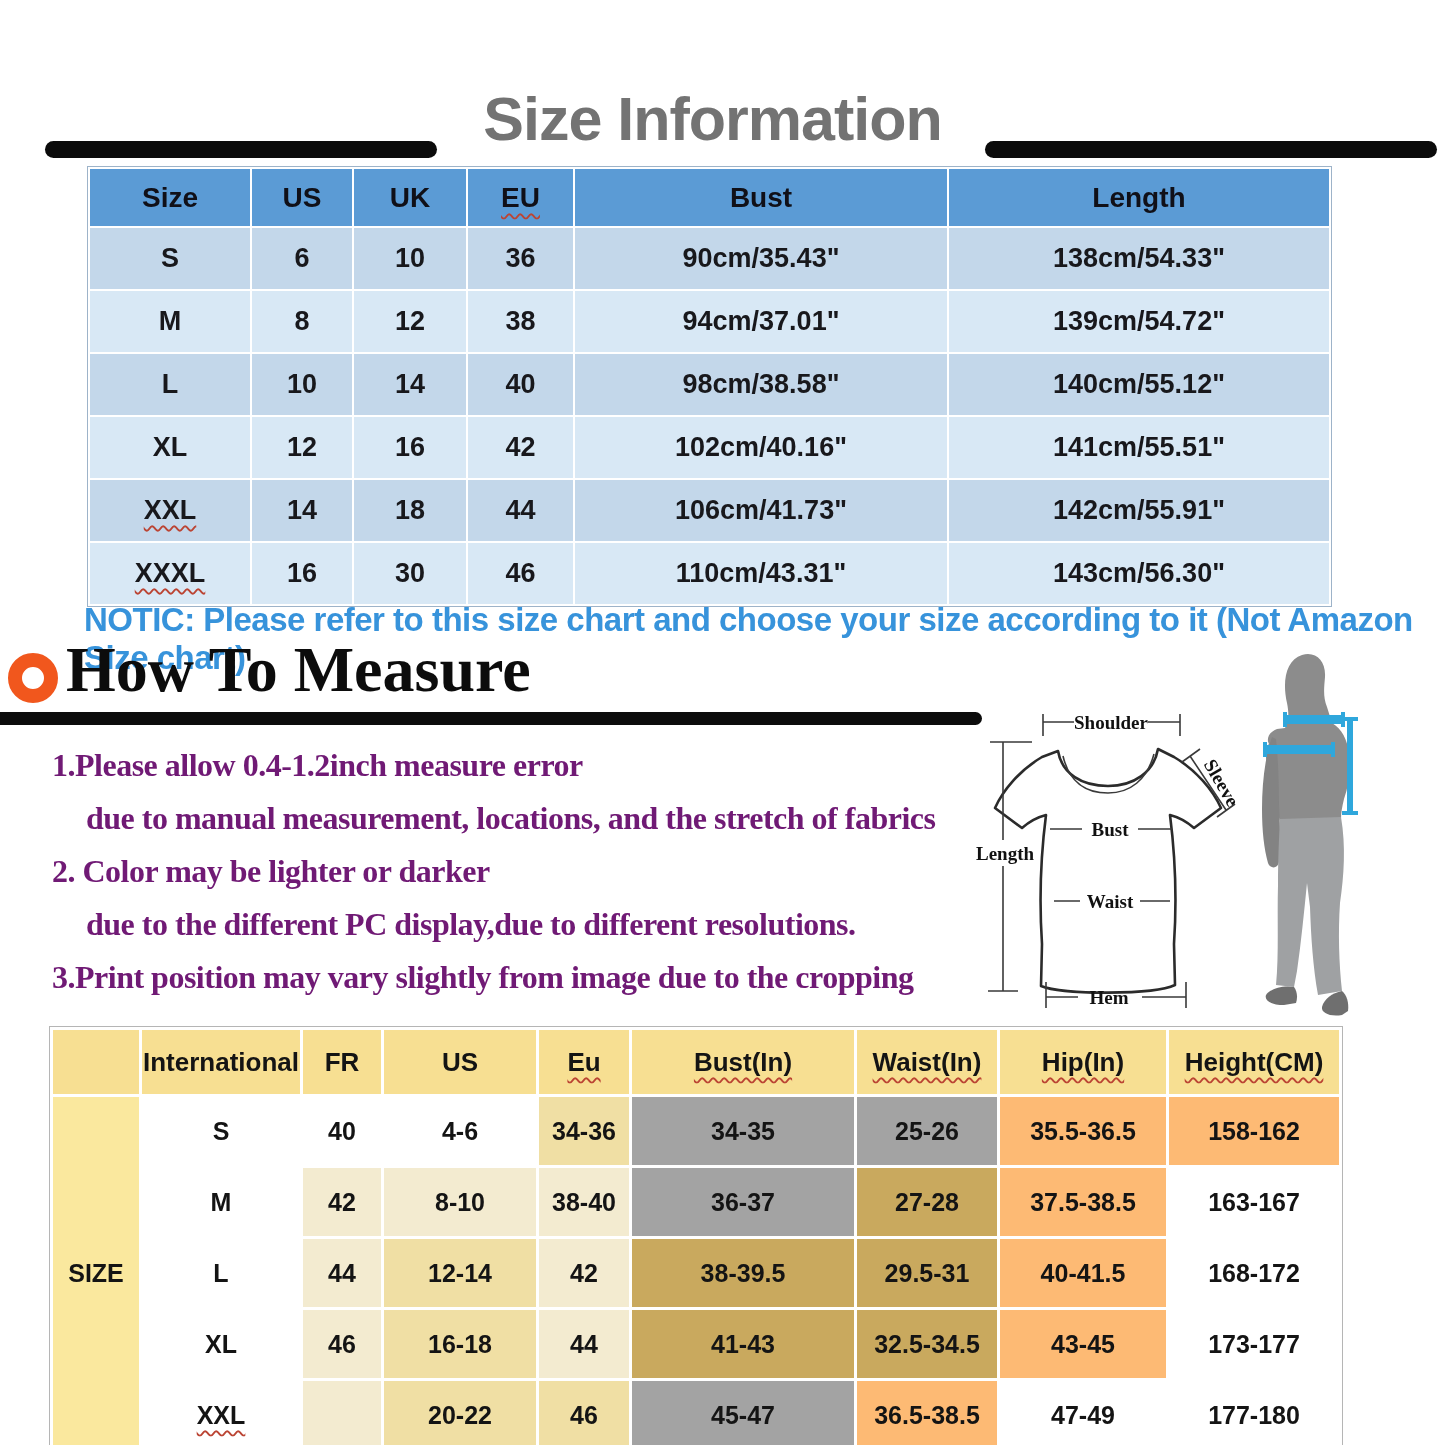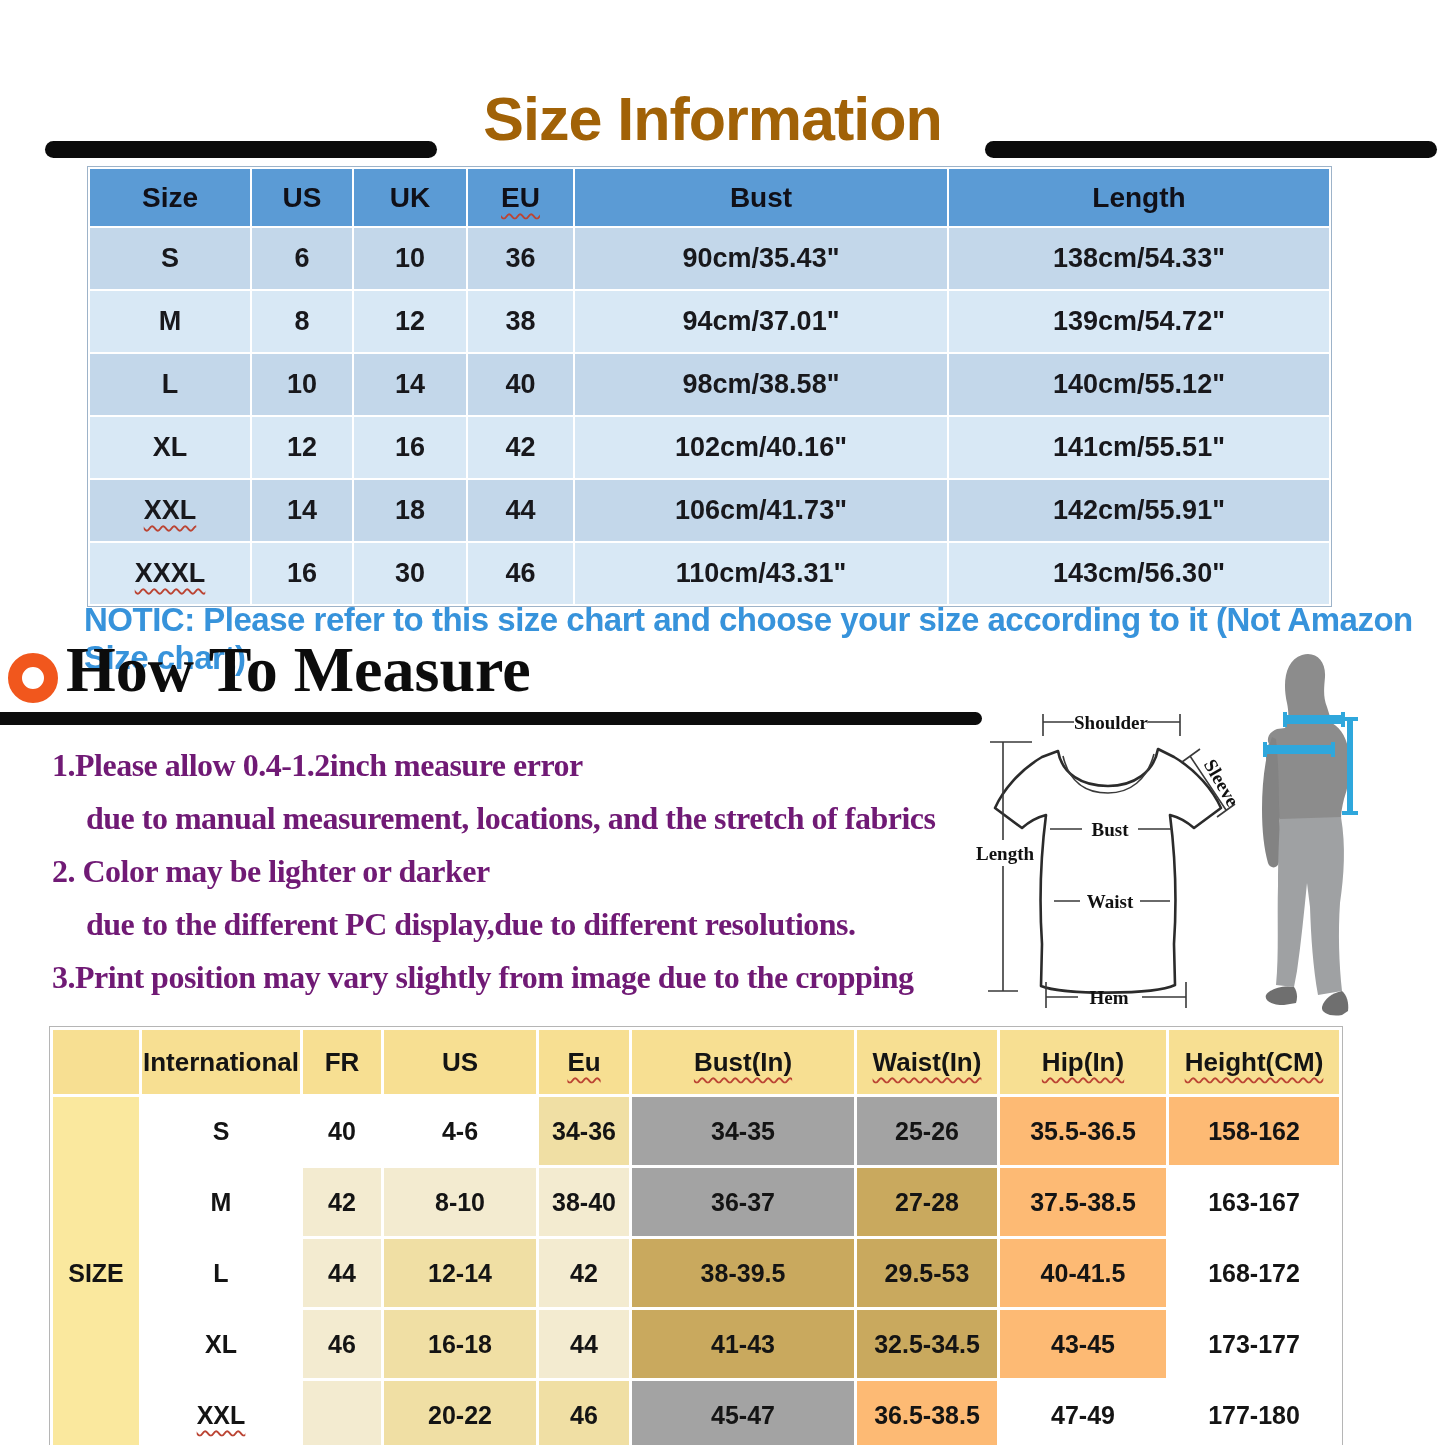--- a/index.html
+++ b/index.html
@@ -4,21 +4,21 @@
 <style>
   html,body{margin:0;padding:0;background:#fff;}
   #page{position:relative;width:1445px;height:1445px;background:#ffffff;overflow:hidden;
         font-family:"Liberation Sans",sans-serif;color:#141414;}
 
   
   .title-bar{position:absolute;top:141px;height:17px;background:#0b0b0b;border-radius:10px;}
   #bar-left{left:45px;width:392px;}
   #bar-right{left:985px;width:452px;}
   #main-title{position:absolute;left:430px;top:84px;width:565px;text-align:center;
-              font-size:61px;font-weight:700;color:#a16207;letter-spacing:-1px;}
+              font-size:61px;font-weight:700;color:#737373;letter-spacing:-1px;}
 
   
   #size-table{position:absolute;left:88px;top:167px;border-collapse:separate;border-spacing:2px;
               background:#fff;outline:1.5px solid #9db3c9;table-layout:fixed;}
   #size-table th{height:55px;background:#5b9bd5;font-size:28px;font-weight:700;color:#101018;}
   #size-table td{height:59px;font-size:27px;font-weight:700;text-align:center;color:#18181c;}
   tr.row-dark td{background:#c3d7ea;}
   tr.row-light td{background:#d8e8f5;}
 
   .wavy{text-decoration-line:underline;text-decoration-style:wavy;
@@ -265,21 +265,21 @@
       <td class="cd">27-28</td>
       <td class="cG">37.5-38.5</td>
       <td class="cw">163-167</td>
     </tr>
     <tr>
       <td class="cw">L</td>
       <td class="cc">44</td>
       <td class="ct">12-14</td>
       <td class="cc">42</td>
       <td class="cd">38-39.5</td>
-      <td class="cd">29.5-53</td>
+      <td class="cd">29.5-31</td>
       <td class="cG">40-41.5</td>
       <td class="cw">168-172</td>
     </tr>
     <tr>
       <td class="cw">XL</td>
       <td class="cc">46</td>
       <td class="ct">16-18</td>
       <td class="cc">44</td>
       <td class="cd">41-43</td>
       <td class="cd">32.5-34.5</td>

